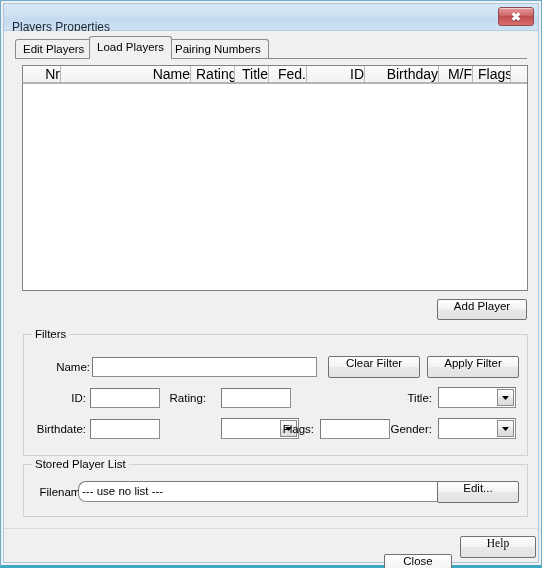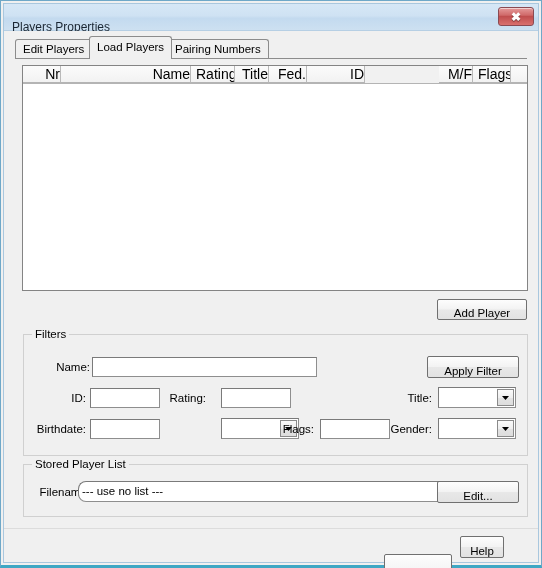--- a/index.html
+++ b/index.html
@@ -192,21 +192,21 @@
     box-sizing: border-box;
     border: 1px solid #707070;
     border-radius: 2px;
     background: linear-gradient(to bottom, #fdfdfd 0%, #f3f3f3 48%, #e8e8e8 52%, #e2e2e2 100%);
     font-family: "Liberation Sans", sans-serif;
     font-size: 11.5px;
     color: #000;
     text-align: center;
     cursor: pointer;
     display: flex;
-    align-items: flex-end;
+    align-items: flex-start;
     justify-content: center;
     white-space: nowrap;
   }
 
   
   .groupbox {
     position: absolute;
     box-sizing: border-box;
     border: 1px solid #d0d0d0;
     background: transparent;
@@ -319,37 +319,41 @@
       </div>
 
       <div class="listview">
         <div class="lv-header">
           <div class="lv-col" style="left:0px;   width:38px;"><span>Nr</span></div>
           <div class="lv-col" style="left:38px;  width:130px;"><span>Name</span></div>
           <div class="lv-col" style="left:168px; width:44px;"><span>Rating</span></div>
           <div class="lv-col" style="left:212px; width:34px;"><span>Title</span></div>
           <div class="lv-col" style="left:246px; width:38px;"><span>Fed.</span></div>
           <div class="lv-col" style="left:284px; width:58px;"><span>ID</span></div>
+          <div class="lv-col" style="left:342px; width:74px;"><span>Birthday</span></div>
           <div class="lv-col" style="left:416px; width:34px;"><span>M/F</span></div>
           <div class="lv-col" style="left:450px; width:38px;"><span>Flags</span></div>
           <div class="lv-col" style="left:488px; width:18px; border-right:none;"><span></span></div>
         </div>
         <div class="lv-body"></div>
       </div>
 
       <div class="btn" style="left:433px; top:268px; width:90px; height:21px;">
         <span>Add Player</span>
       </div>
 
       <div class="groupbox" style="left:19px; top:303px; width:505px; height:122px;">
         <div class="group-title">Filters</div>
       </div>
 
       <div class="lbl" style="left:20px; top:330px; width:66px;">Name:</div>
       <div class="txtbox" style="left:88px; top:326px; width:225px;"></div>
+      <div class="btn" style="left:324px; top:325px; width:92px; height:22px;">
+        <span>Clear Filter</span>
+      </div>
       <div class="btn" style="left:423px; top:325px; width:92px; height:22px;">
         <span>Apply Filter</span>
       </div>
 
       <div class="lbl" style="left:20px; top:361px; width:62px;">ID:</div>
       <div class="txtbox" style="left:86px; top:357px; width:70px;"></div>
       <div class="lbl" style="left:110px; top:361px; width:92px;">Rating:</div>
       <div class="txtbox" style="left:217px; top:357px; width:70px;"></div>
       <div class="lbl" style="left:340px; top:361px; width:88px;">Title:</div>
       <div class="combo" style="left:434px; top:356px; width:78px;">
@@ -396,19 +400,19 @@
         </div>
       </div>
       <div class="btn" style="left:433px; top:450px; width:82px; height:22px;">
         <span>Edit...</span>
       </div>
 
       <div class="bottom-sep"></div>
       <div class="btn" style="left:380px; top:523px; width:68px; height:38px;">
         <span>Close</span>
       </div>
-      <div class="btn" style="left:456px; top:505px; width:44px; height:22px;">
+      <div class="btn" style="left:456px; top:505px; width:76px; height:22px;font-family:Liberation Serif, serif;">
         <span>Help</span>
       </div>
 
     </div>
   </div>
 </div>
 
 </body></html>

